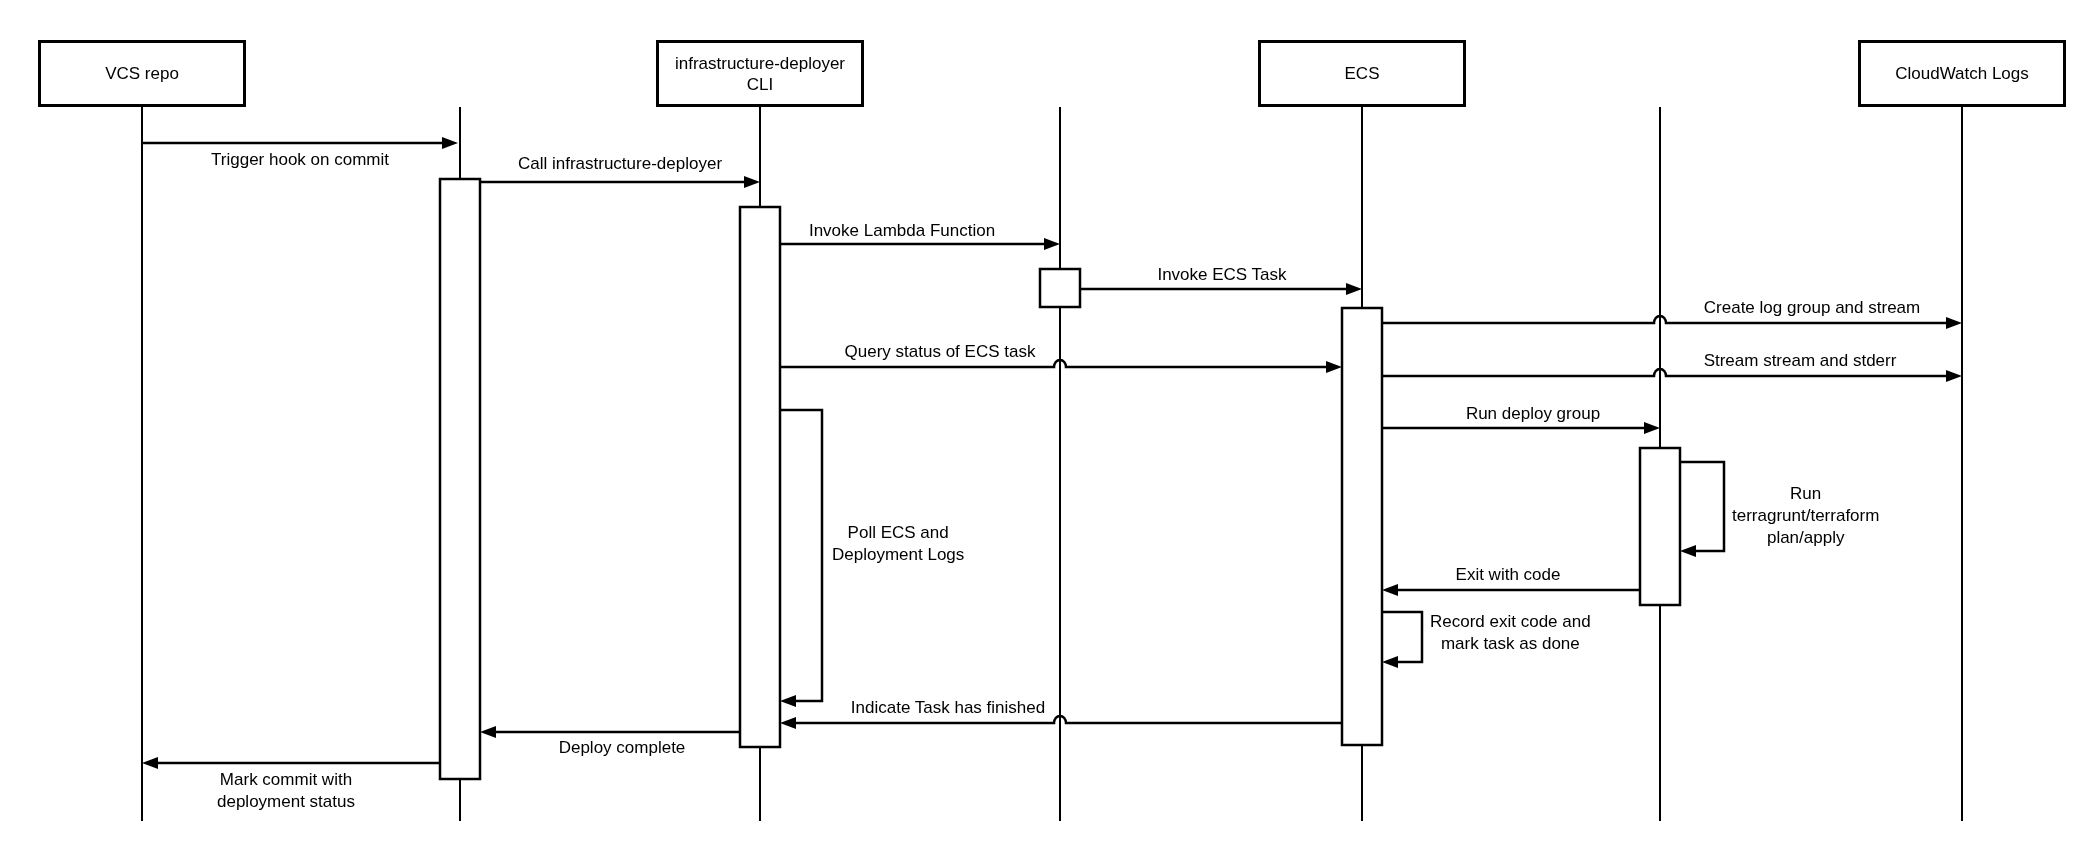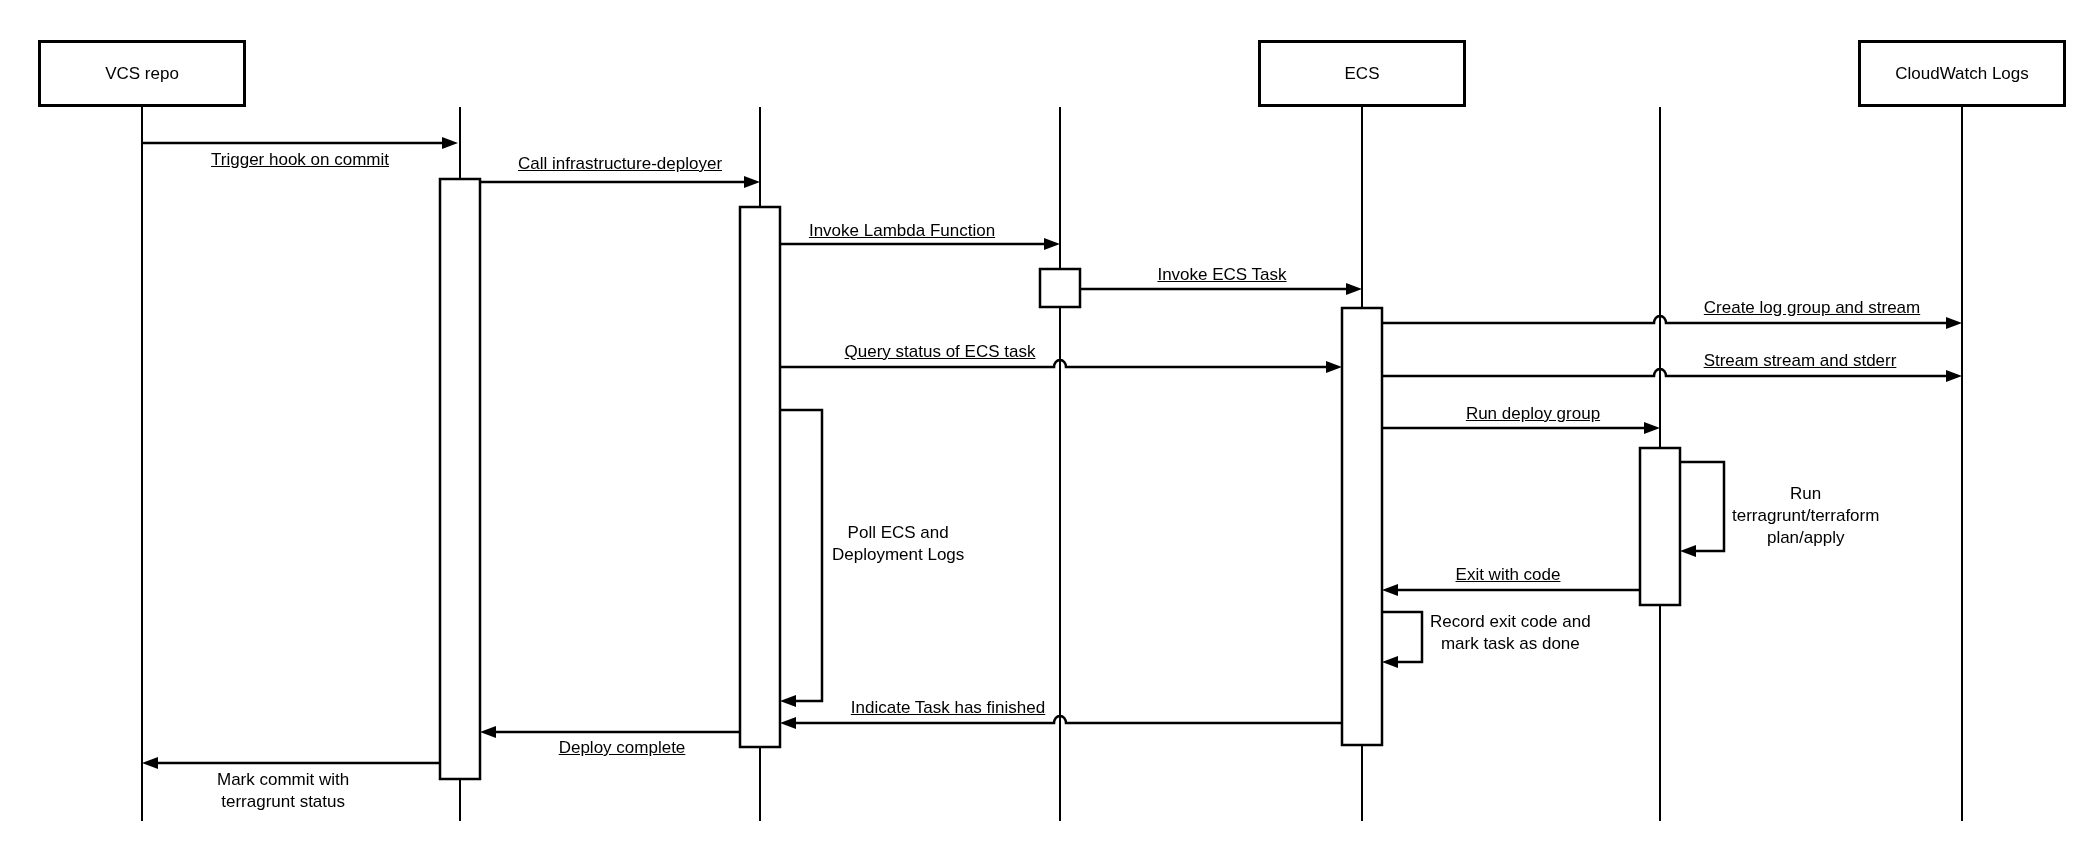--- a/index.html
+++ b/index.html
@@ -4,21 +4,21 @@
 <style>
   html,body{margin:0;padding:0;background:#ffffff;}
   body{width:2100px;height:858px;position:relative;overflow:hidden;
        font-family:"Liberation Sans","DejaVu Sans",sans-serif;color:#000;}
   .canvas{position:absolute;left:0;top:0;width:1772px;height:858px;background:#fff;}
   .layer{position:absolute;left:0;top:0;}
   .pbox{position:absolute;top:40px;width:208px;height:67px;box-sizing:border-box;
         border:3px solid #000;background:#fff;display:flex;align-items:center;justify-content:center;
         text-align:center;font-size:17px;line-height:21px;white-space:pre-line;}
   .mlabel{position:absolute;font-size:17px;line-height:22px;white-space:pre-line;}
-  .mlabel.center{transform:translateX(-50%);text-align:center;white-space:nowrap;text-decoration:underline;}
+  .mlabel.center{transform:translateX(-50%);text-align:center;white-space:nowrap;}
   .mlabel.left{text-align:center;}
 </style>
 </head>
 <body>
 
 <div class="canvas">
 
   <svg class="layer" width="2100" height="858" viewBox="0 0 2100 858">
 
     <g stroke="#000" stroke-width="2">
@@ -97,20 +97,22 @@
           <polygon points="480,732 496,726 496,738" fill="#000" stroke="none"></polygon>
       </g>
       <g>
         <path d="M440 763 H158"></path>
           <polygon points="142,763 158,757 158,769" fill="#000" stroke="none"></polygon>
       </g>
     </g>
   </svg>
 
   <div class="pbox" style="left:38px"><span>VCS repo</span></div>
+  <div class="pbox" style="left:656px"><span>infrastructure-deployer
+CLI</span></div>
   <div class="pbox" style="left:1258px"><span>ECS</span></div>
   <div class="pbox" style="left:1858px"><span>CloudWatch Logs</span></div>
 
   <div class="mlabel center" style="left:300px;top:149px">Trigger hook on commit</div>
   <div class="mlabel center" style="left:620px;top:153px">Call infrastructure-deployer</div>
   <div class="mlabel center" style="left:902px;top:220px">Invoke Lambda Function</div>
   <div class="mlabel center" style="left:1222px;top:264px">Invoke ECS Task</div>
   <div class="mlabel center" style="left:1812px;top:297px">Create log group and stream</div>
   <div class="mlabel center" style="left:940px;top:341px">Query status of ECS task</div>
   <div class="mlabel center" style="left:1800px;top:350px">Stream stream and stderr</div>
@@ -118,15 +120,15 @@
   <div class="mlabel left" style="left:1732px;top:483px">Run terragrunt/terraform
 plan/apply</div>
   <div class="mlabel center" style="left:1508px;top:564px">Exit with code</div>
   <div class="mlabel left" style="left:1430px;top:611px">Record exit code and
 mark task as done</div>
   <div class="mlabel left" style="left:832px;top:522px">Poll ECS and
 Deployment Logs</div>
   <div class="mlabel center" style="left:948px;top:697px">Indicate Task has finished</div>
   <div class="mlabel center" style="left:622px;top:737px">Deploy complete</div>
   <div class="mlabel left" style="left:217px;top:769px">Mark commit with
-terragrunt status</div>
+deployment status</div>
 
 </div>
 
 </body></html>

